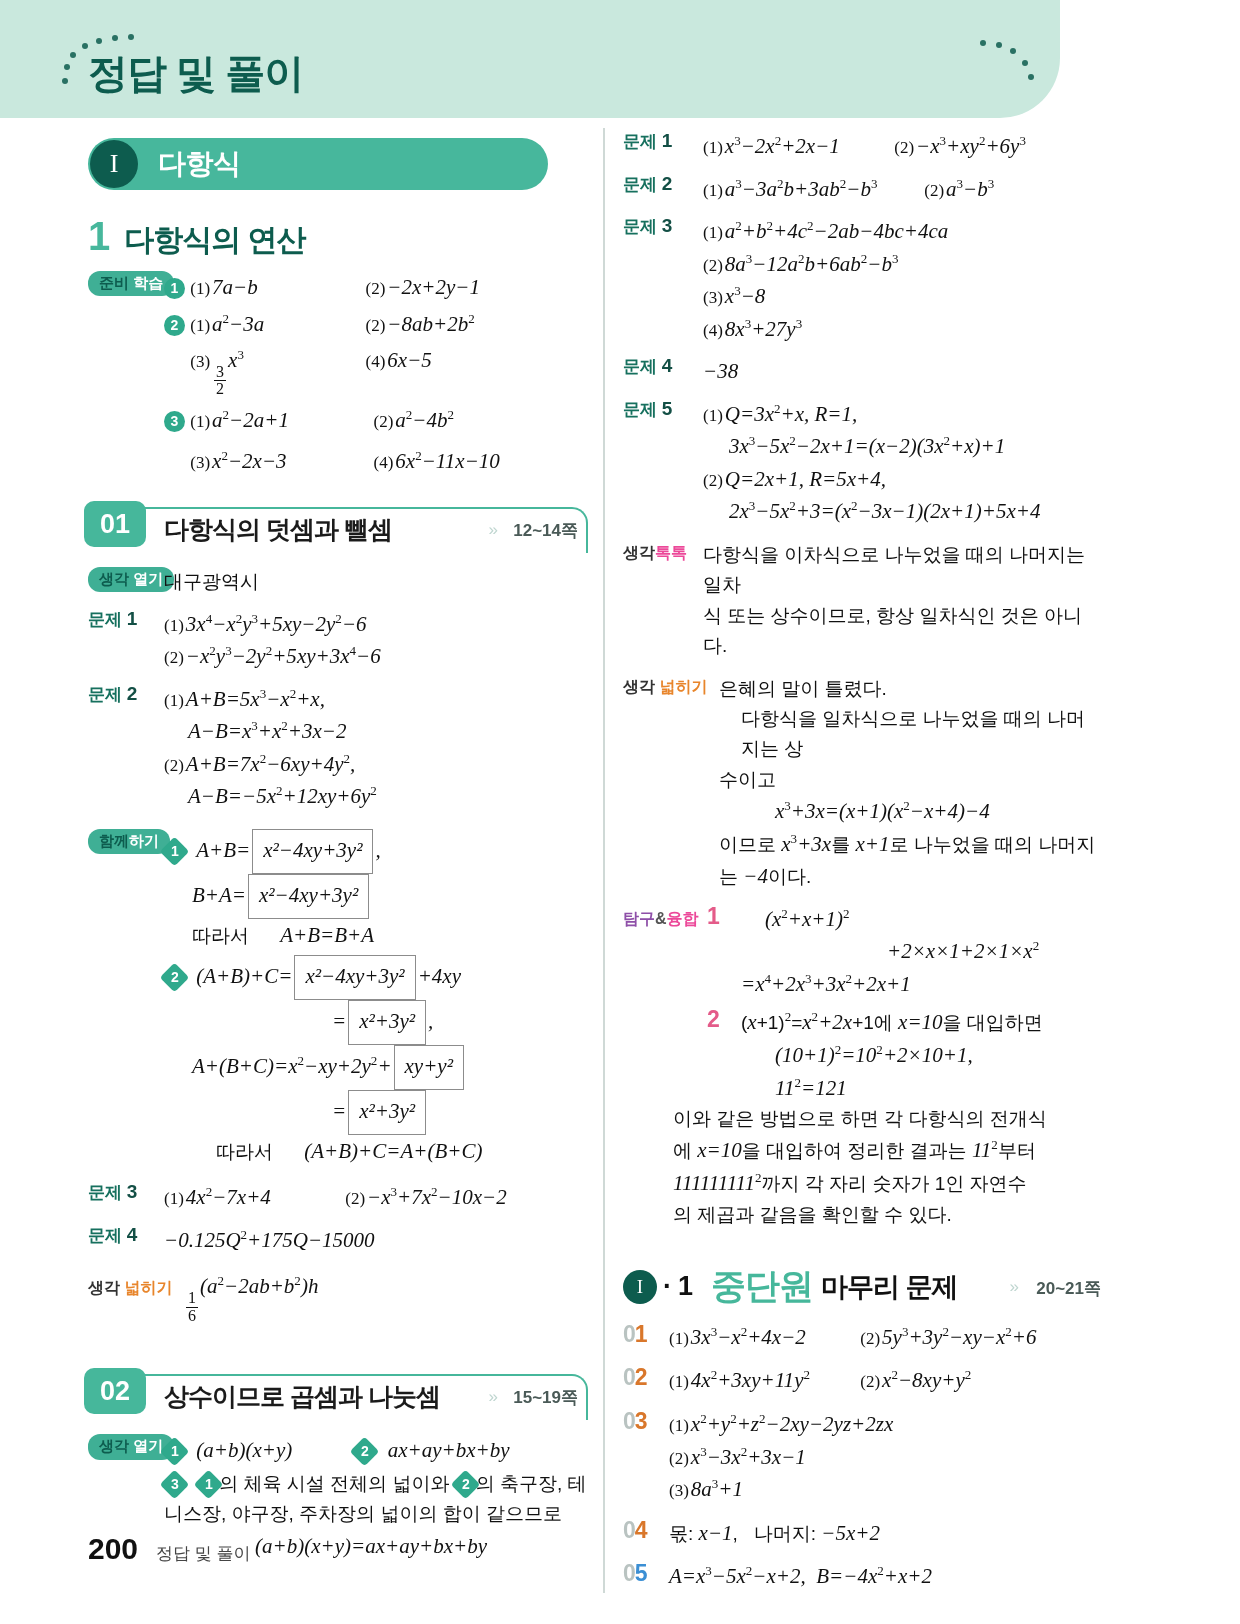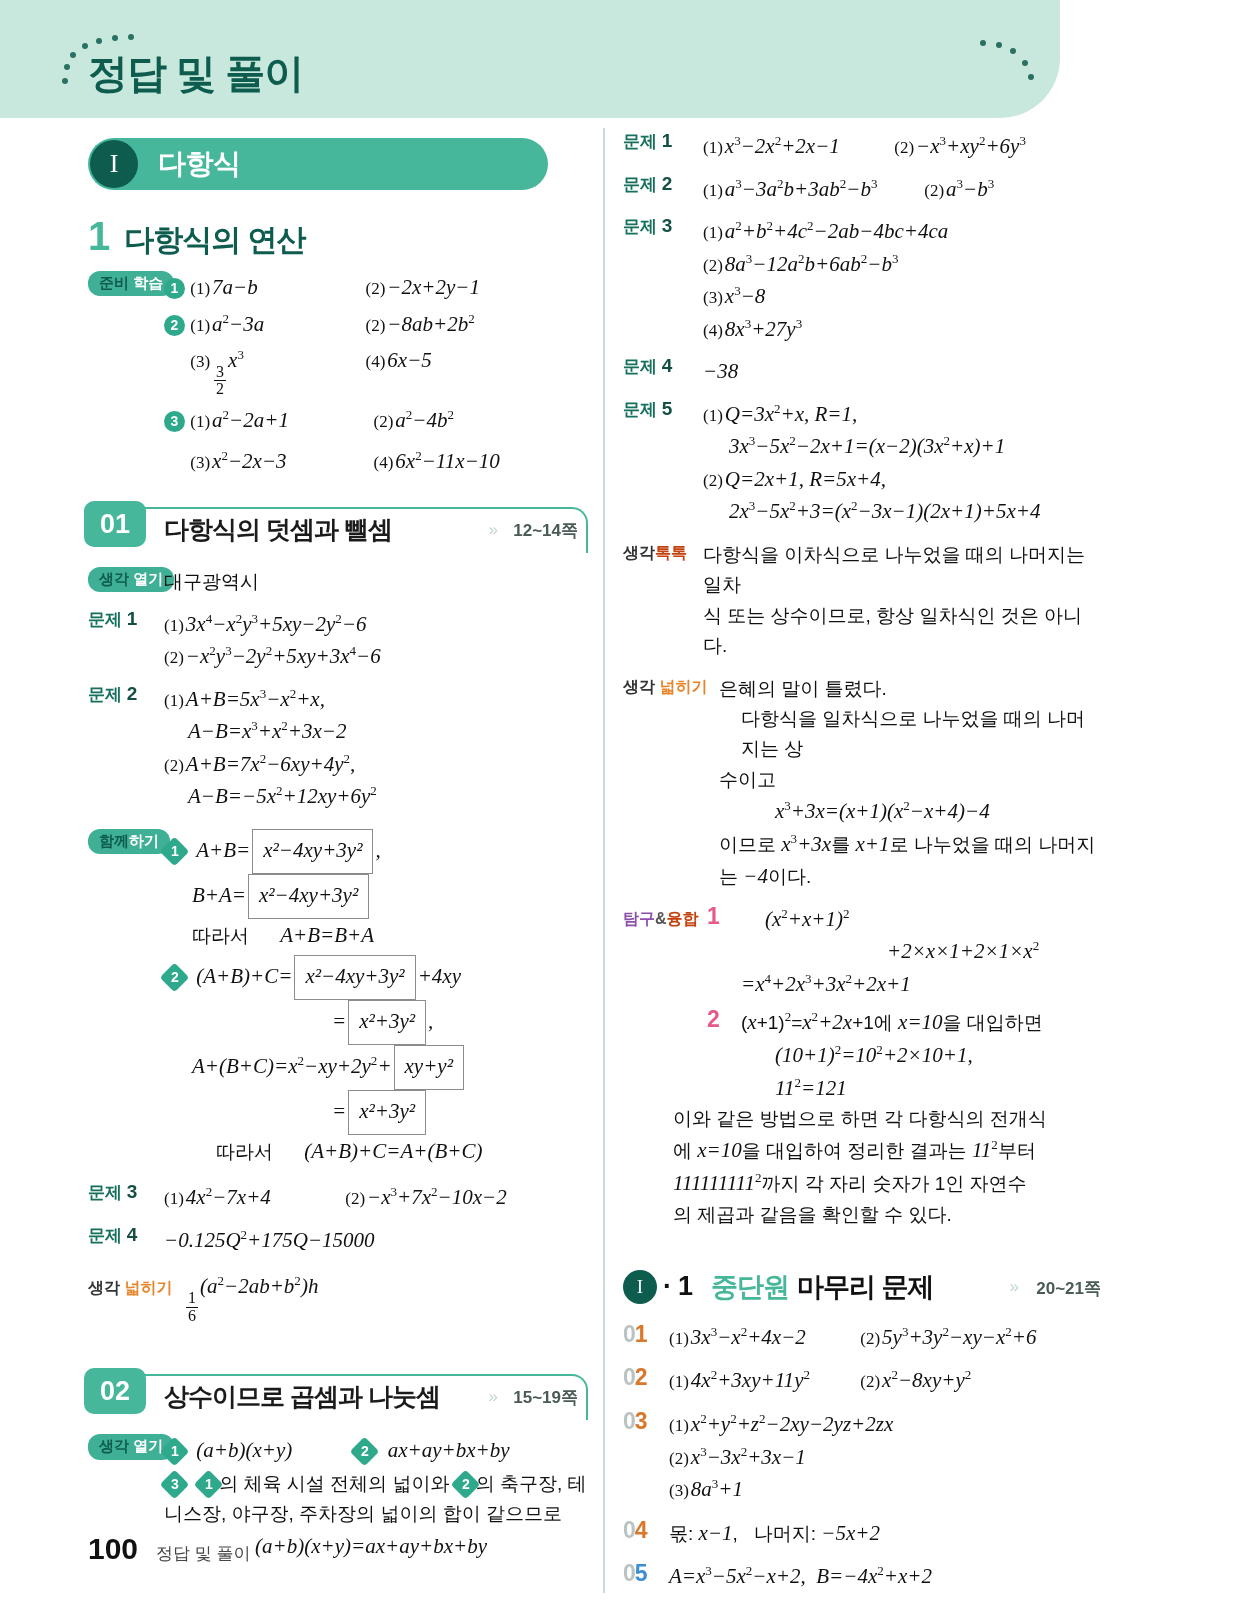--- a/index.html
+++ b/index.html
@@ -69,21 +69,21 @@
 
   
   .pill{
     display:inline-block; border-radius:12px; padding:2px 11px 3px 11px;
     font-size:15px; font-weight:bold; white-space:nowrap; line-height:1.35;
   }
   .pill-green{ background:#3faf95; color:#0d5c4e;text-align:center; }
   .pill-green .hl{ color:#ffffff; }
 
   .lbl-plain{ font-size:16px; font-weight:bold; color:#333; white-space:nowrap;}
-  .lbl-plain .pink{ color:#c2410c; }
+  .lbl-plain .pink{ color:#ec4899; }
   .lbl-plain .orange{ color:#e8852b; }
   .lbl-plain .purple{ color:#8e4fa8; }
   .lbl-plain .amp{ color:#555; font-weight:bold; }
 
   .q-label{ font-size:17px; font-weight:bold; color:#16705e; white-space:nowrap; }
   .q-label b{ font-size:19px; color:#134f45; }
 
   
   .row{ display:flex; align-items:flex-start; margin-top:10px; }
   .row .lead{ flex:0 0 auto; }
@@ -165,21 +165,21 @@
   .mid-head .badge{
     width:34px; height:34px; border-radius:50%;
     background:#0d5c4e; color:#fff;
     display:flex; align-items:center; justify-content:center;
     font-family:"Liberation Serif", serif; font-size:19px;
   }
   .mid-head .dotnum{
     font-size:27px; font-weight:bold; color:#111; margin-left:6px;
   }
   .mid-head .t1{
-    font-size:27px; font-weight:bold; color:#46b79b; margin-left:18px; letter-spacing:-1px;
+    font-size:35px; font-weight:bold; color:#46b79b; margin-left:18px; letter-spacing:-1px;
   }
   .mid-head .t2{
     font-size:27px; font-weight:bold; color:#111; margin-left:8px; letter-spacing:-1px;
   }
   .mid-head .pages{
     position:absolute; right:2px; top:13px;
     font-size:17px; font-weight:bold; color:#4a5a57; white-space:nowrap;
   }
   .mid-head .chev2{
     position:absolute; right:88px; top:13px;
@@ -582,15 +582,15 @@
       <div class="m">
         <span class="it">A</span>=<span class="it">x</span><sup>3</sup>−5<span class="it">x</span><sup>2</sup>−<span class="it">x</span>+2,&nbsp; <span class="it">B</span>=−4<span class="it">x</span><sup>2</sup>+<span class="it">x</span>+2
       </div>
     </div>
 
   </div>
 
 </div>
 
 <div class="footer">
-  <div class="pg">100</div>
+  <div class="pg">200</div>
   <div class="ft">정답 및 풀이</div>
 </div>
 
 </body></html>

